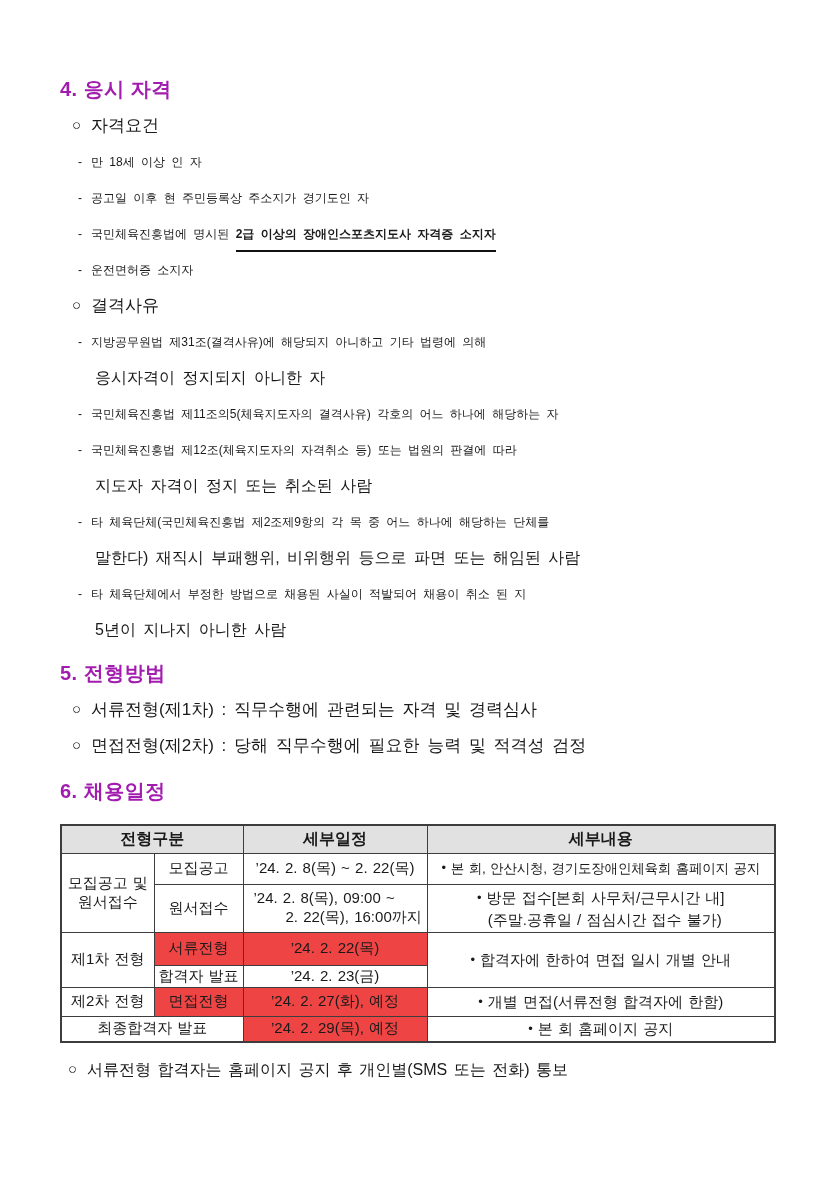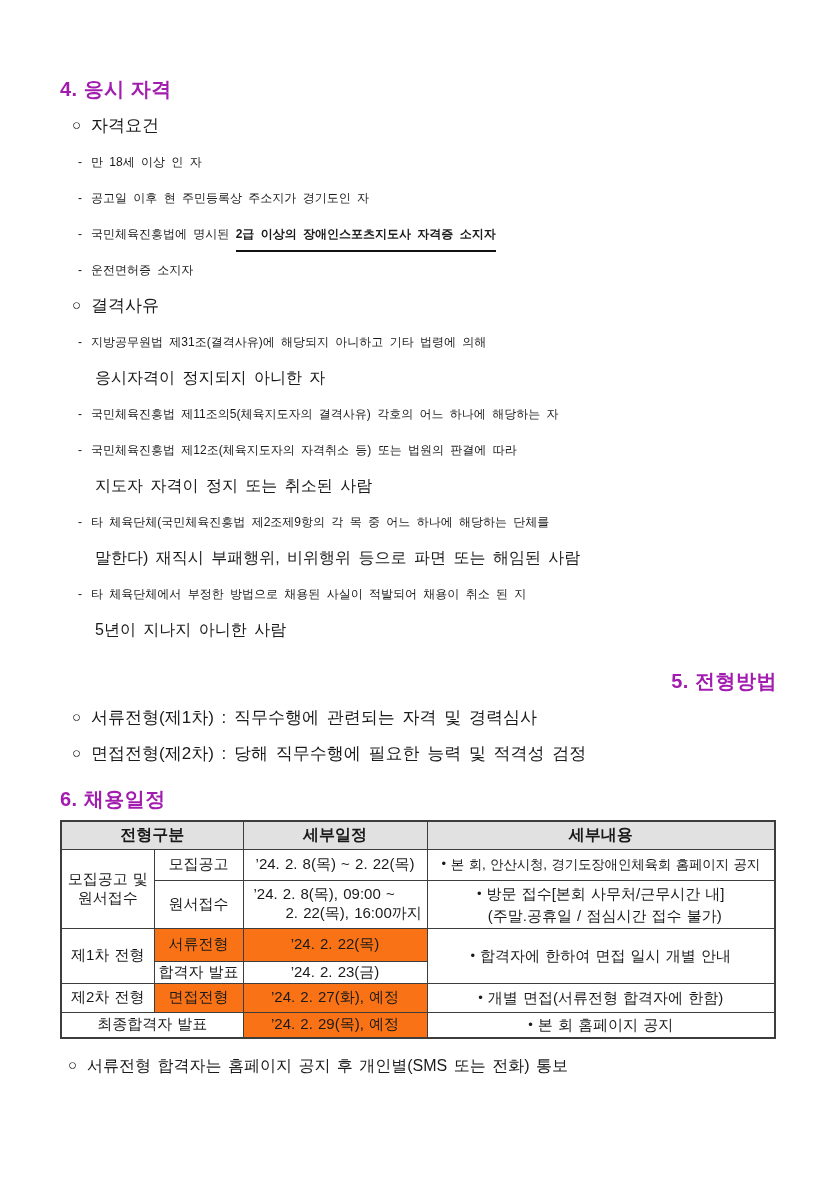--- a/index.html
+++ b/index.html
@@ -6,46 +6,46 @@
   html,body { background:#ffffff; }
   .page {
     width:835px; height:1181px; background:#ffffff; color:#1a1a1a;
     font-family:"Liberation Sans","DejaVu Sans",sans-serif;
     padding:76px 58px 0 60px; position:relative; overflow:hidden;
   }
   .sec-heading {
     font-size:20px; font-weight:bold; letter-spacing:0.5px; color:#a21caf;
     line-height:26px;
   }
-  .sec-heading.mt1 { margin-top:20px;text-align:right; }
+  .sec-heading.mt1 { margin-top:12px; }
   .sec-heading.mt2 { margin-top:14px; }
   .olist { margin-top:6px; }
   .oline { line-height:36px; font-size:17px; padding-left:12px; word-spacing:3px; }
   .circ { font-size:15px; margin-right:10px; position:relative; top:-1px; }
   .dline { line-height:36px; font-size:12px; padding-left:18px; word-spacing:3px; white-space:nowrap; }
   .dash { margin-right:9px; }
   .cline { line-height:36px; font-size:16px; padding-left:35px; word-spacing:3px; white-space:nowrap; }
   .emph { font-weight:bold; border-bottom:2px solid #111; padding-bottom:9px; }
   
   table.schedule {
-    margin-top:8px; border-collapse:collapse; width:714px;
+    margin-top:20px; border-collapse:collapse; width:714px;
     border:2px solid #3d3d3d; table-layout:fixed;
   }
   table.schedule th, table.schedule td {
     border:1px solid #3d3d3d; text-align:center; vertical-align:middle;
     font-size:15px; padding:1px 2px; word-spacing:1px;
   }
   table.schedule th { background:#e1e1e1; font-size:16px; font-weight:bold; height:28px; }
   tr.r1 td { height:31px; }
   tr.r2 td { height:48px; }
   tr.r3 td { height:33px; }
   tr.r4 td { height:16px; }
   tr.r5 td { height:29px; }
   tr.r6 td { height:25px; }
-  td.yellow { background:#f97316; }
+  td.yellow { background:#ef4444; }
   td.left { text-align:left; padding-left:6px; }
   td.small-txt { font-size:13px; }
   td.nowrap, .nowrap { white-space:nowrap; overflow:hidden; }
   .sched-l { text-align:left; padding-left:8px; white-space:nowrap; }
   .sched-l2 { text-align:left; padding-left:40px; white-space:nowrap; }
   .detail-line { line-height:21px; white-space:nowrap; overflow:hidden; }
   .detail-sub { padding-left:8px;text-align:center; }
   .fit { font-size:13.5px; letter-spacing:-0.2px; }
   .dot { margin-right:5px; font-size:13px; position:relative; top:-1px; }
   

